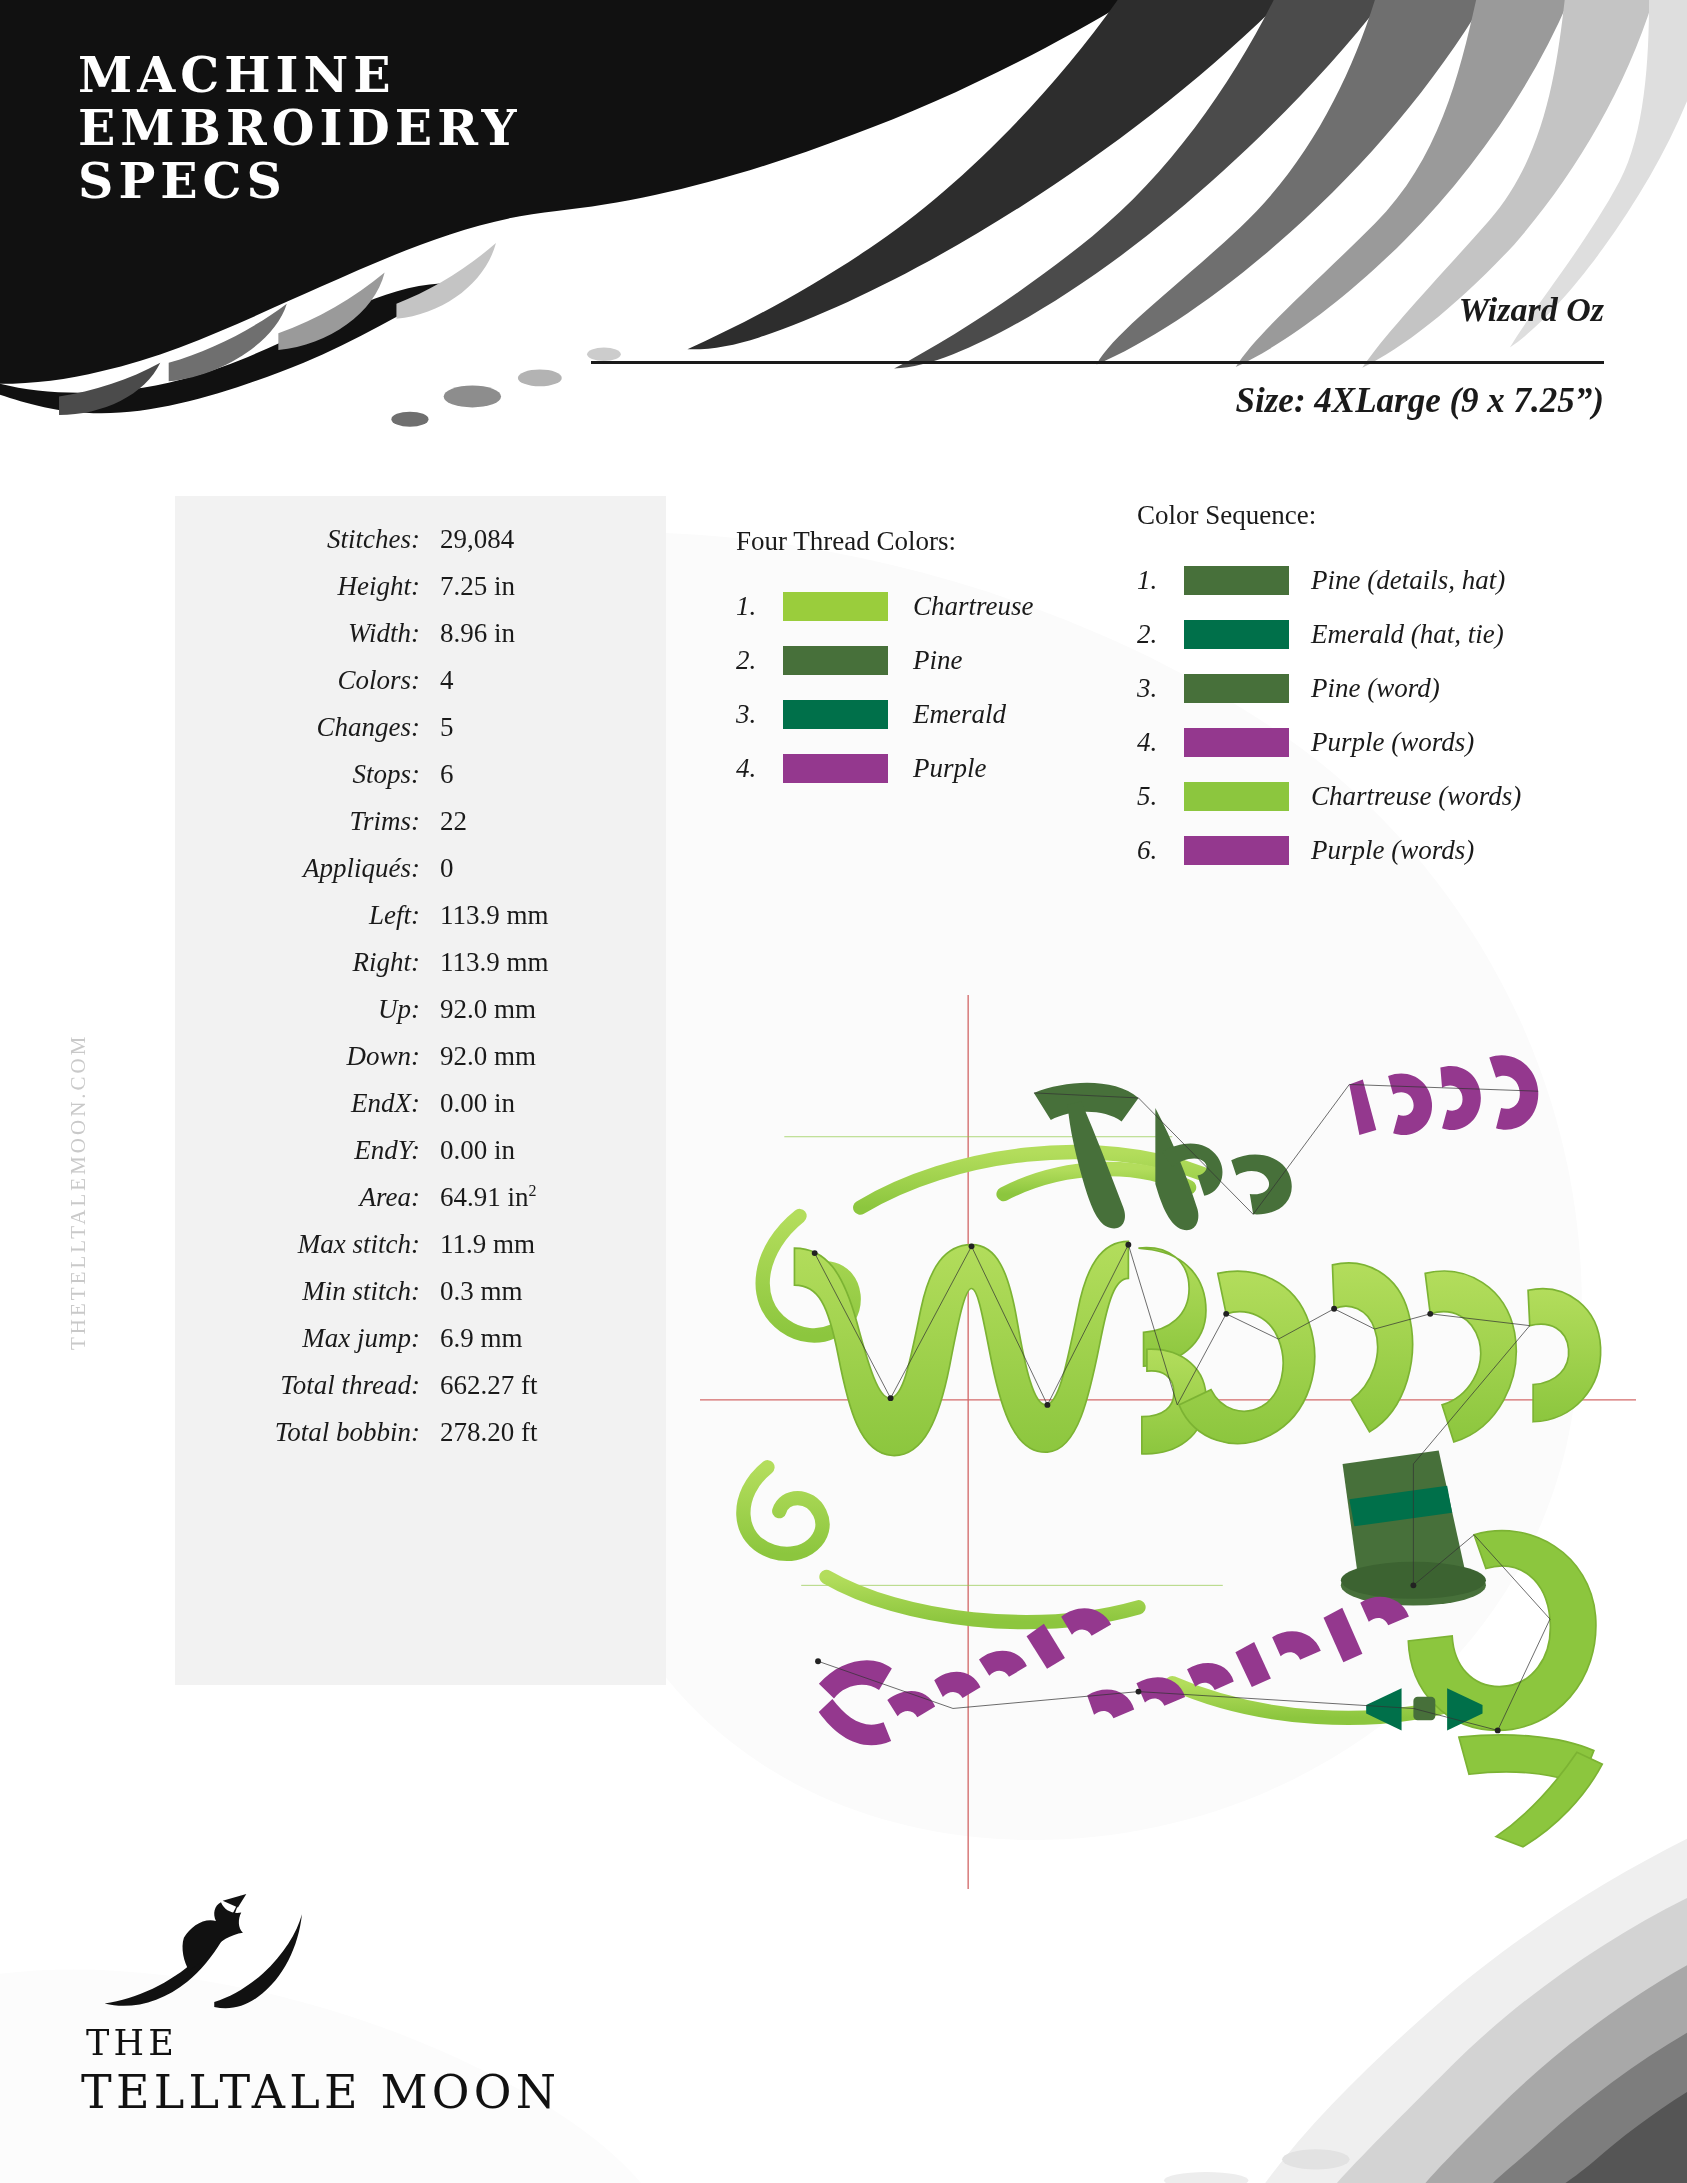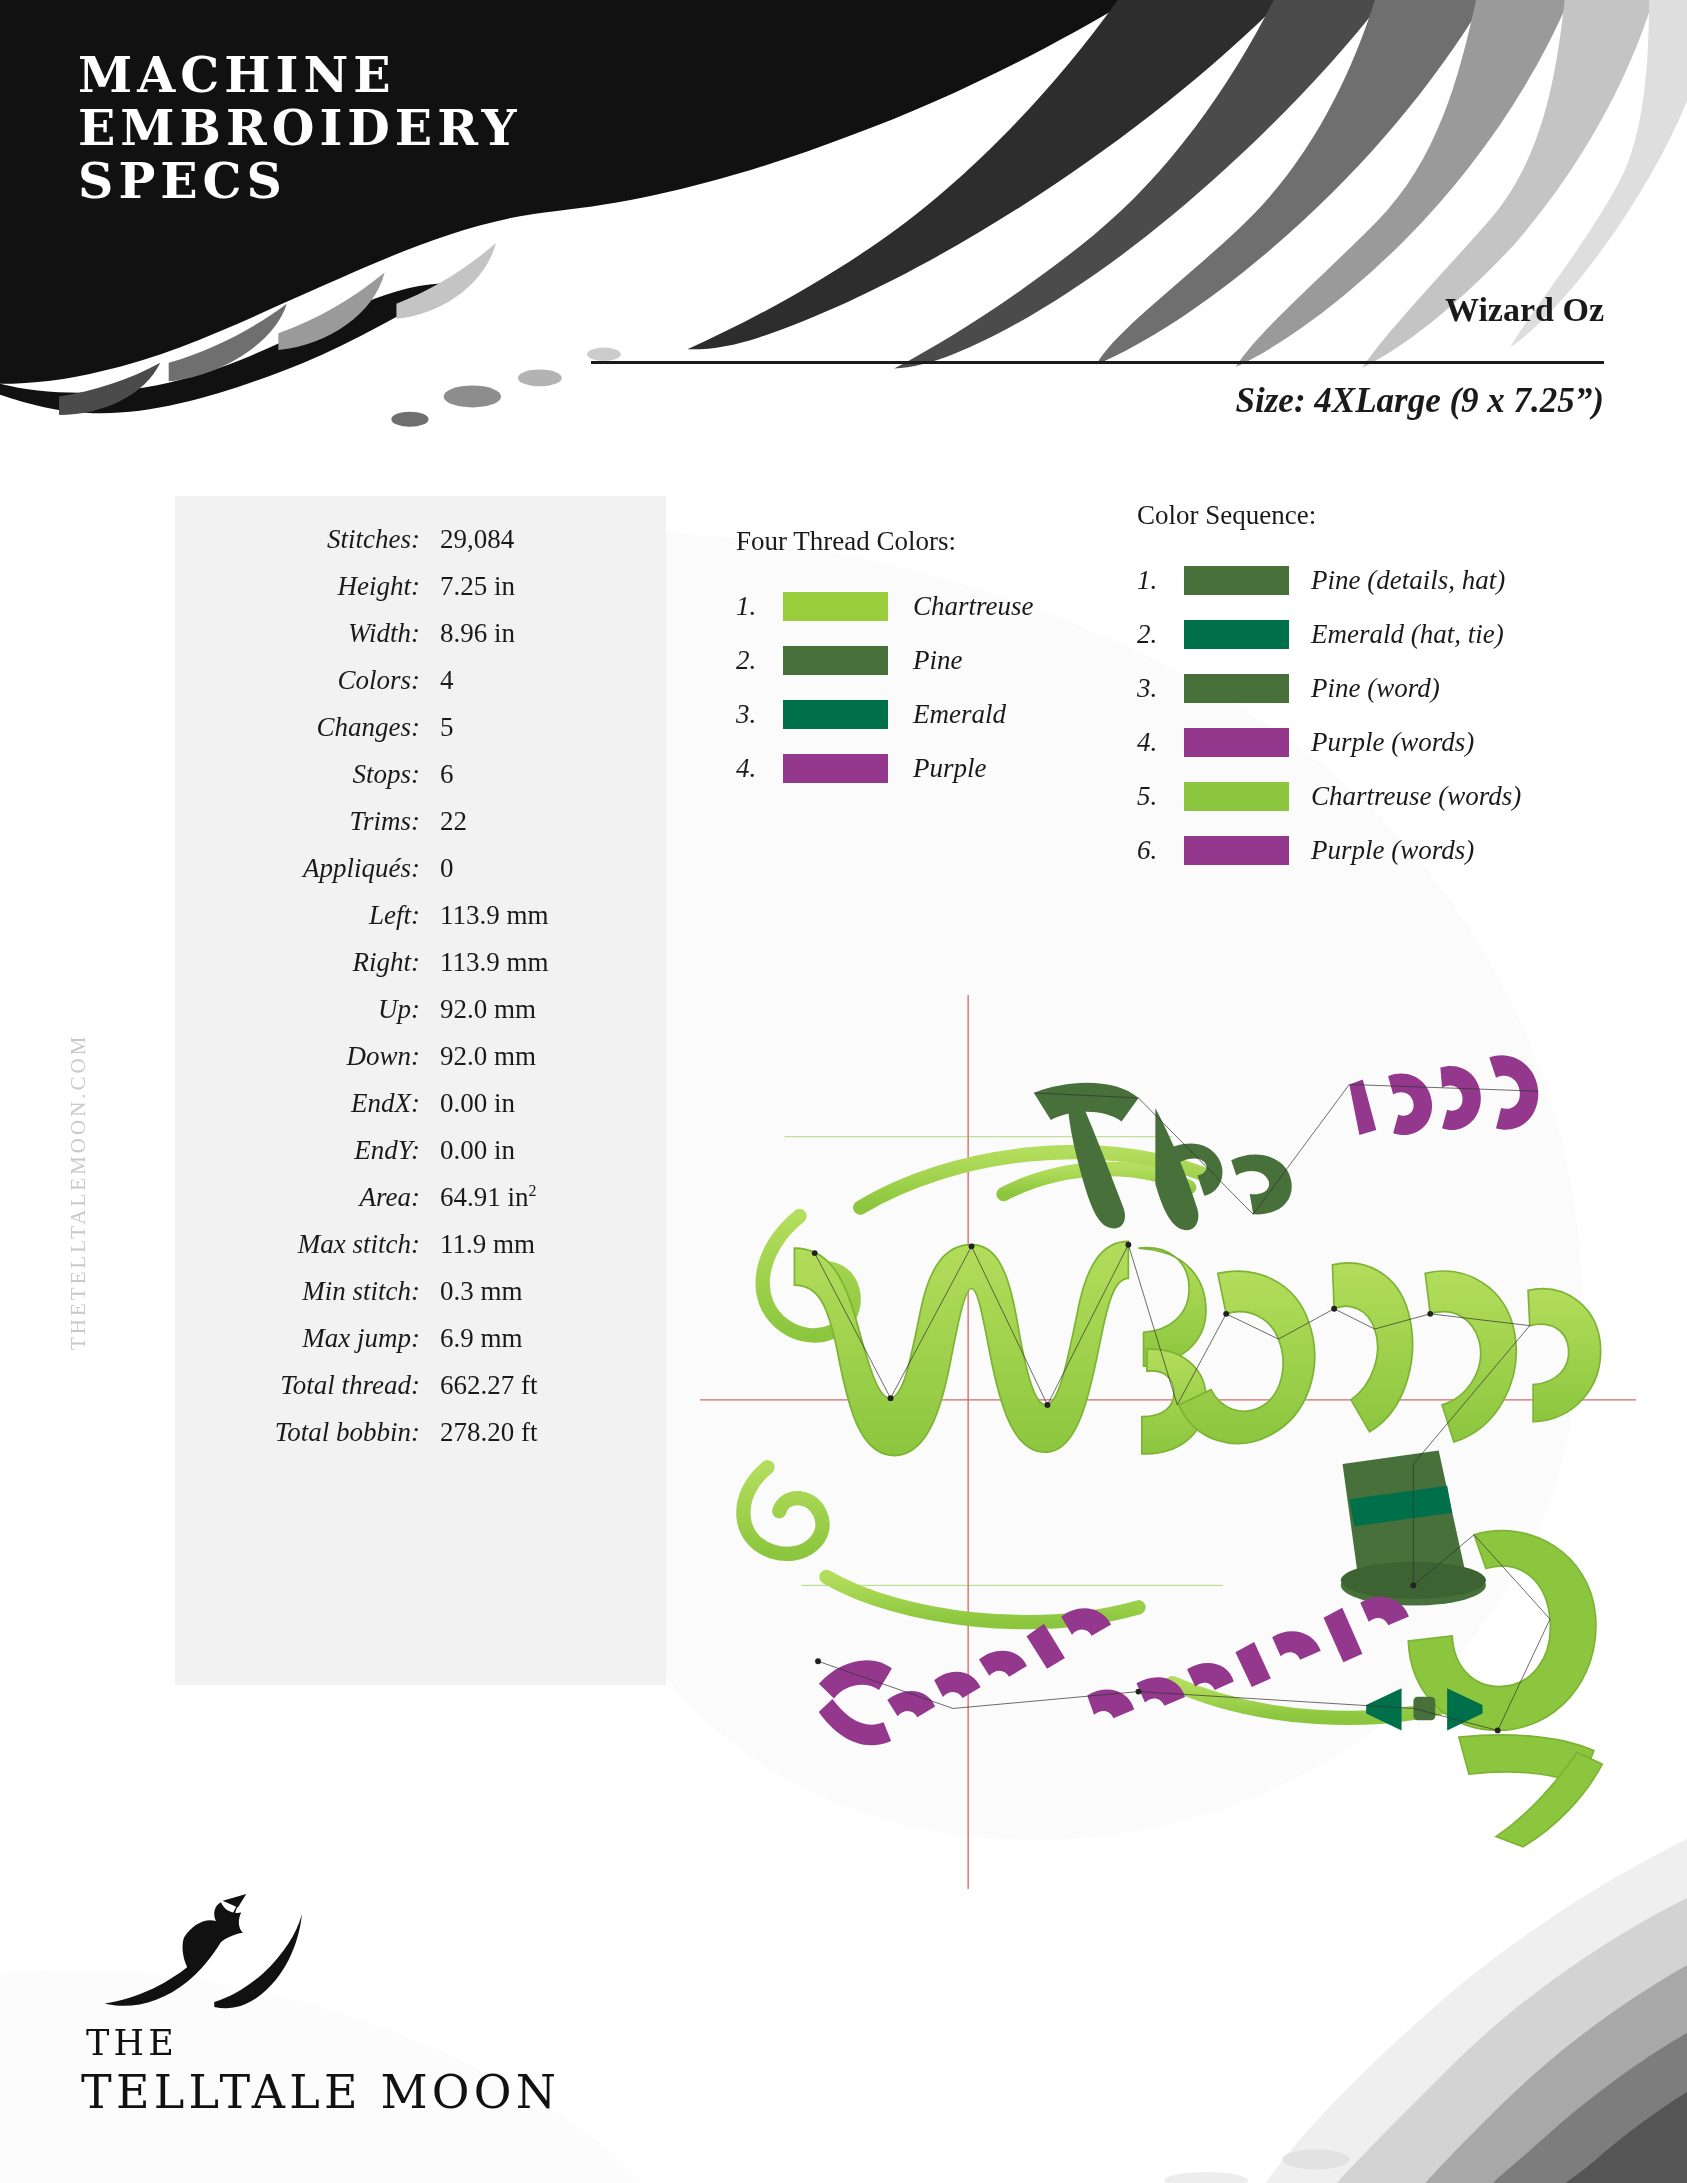--- a/index.html
+++ b/index.html
@@ -36,20 +36,21 @@
     letter-spacing: 5px;
     text-transform: uppercase;
     z-index: 6;
   }
   .header-title div { white-space: nowrap; }
 
   .design-name {
     position: absolute;
     right: 83px;
     top: 291px;
+    font-style: italic;
     font-weight: bold;
     font-size: 34px;
     text-align: right;
     z-index: 6;
   }
   .rule {
     position: absolute;
     left: 591px;
     right: 83px;
     top: 361px;

